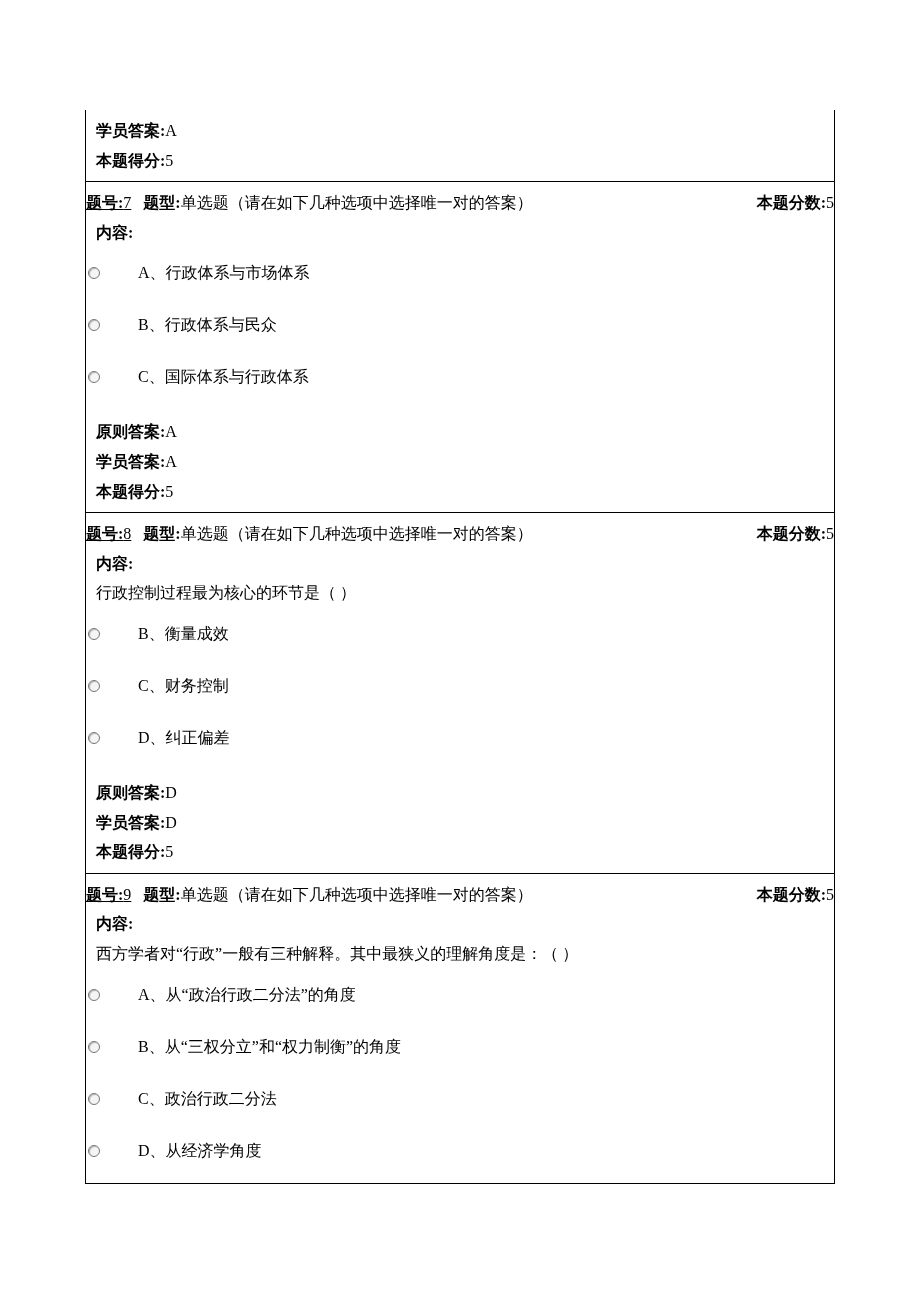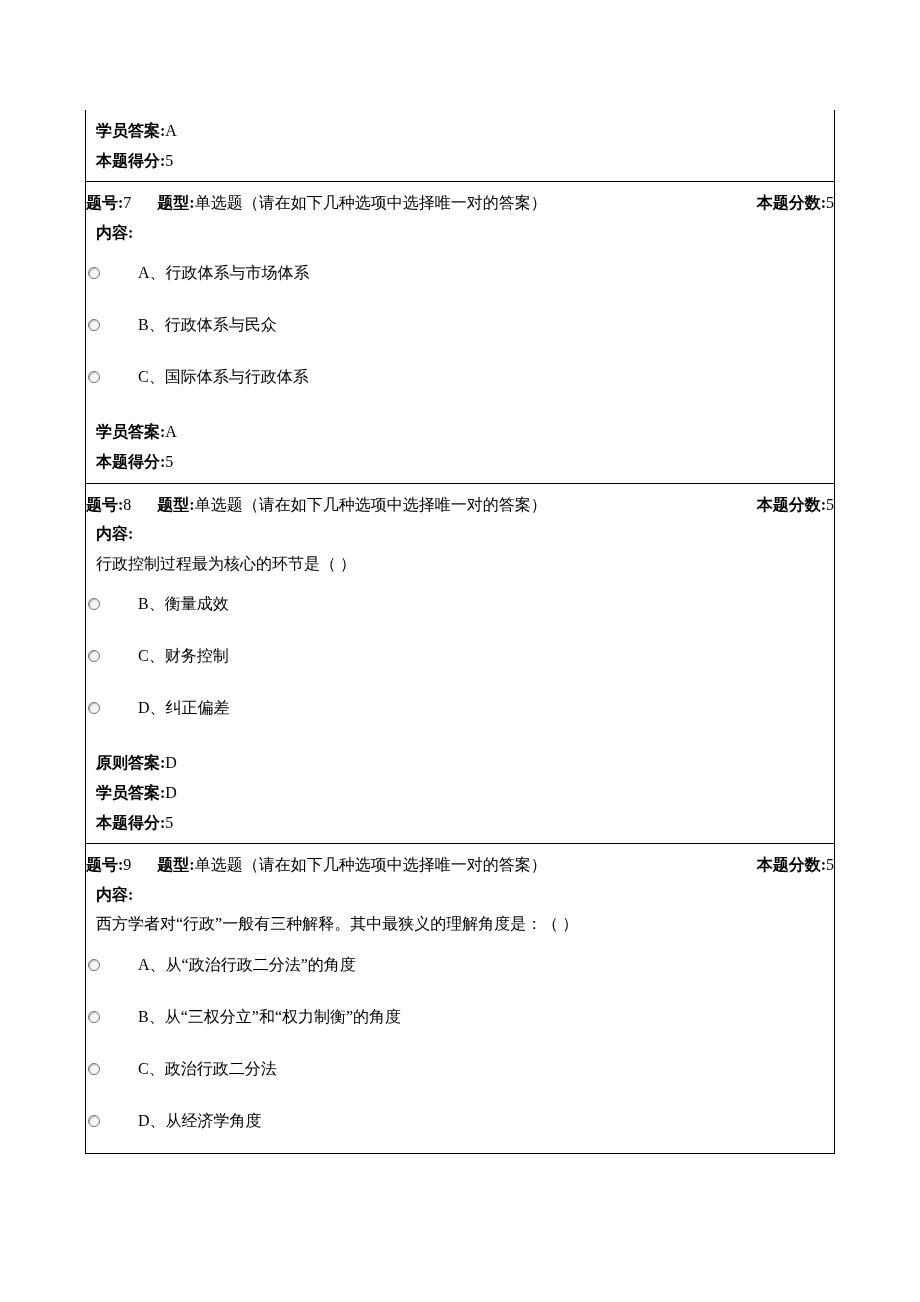--- a/index.html
+++ b/index.html
@@ -30,21 +30,22 @@
       padding: 2px 0;
       line-height: 1.6;
       margin-left: 10px;
     }
     .header-line {
       display: flex;
       line-height: 1.6;
       padding: 2px 0;
     }
     .q-num {
-      margin-right: 26px;
+      margin-right: 12px;
+      text-decoration: underline;
     }
     .q-type {
       flex: 1;
     }
     .q-score {
       margin-right: 0;
     }
     .bold {
       font-weight: bold;
     }
@@ -100,20 +101,23 @@
     <div class="option-row">
       <span class="radio-icon"></span>
       <span class="option-text">B、行政体系与民众</span>
     </div>
     <div class="option-row">
       <span class="radio-icon"></span>
       <span class="option-text">C、国际体系与行政体系</span>
     </div>
 
     <div class="spacer"></div>
+    <div class="line">
+      <span class="bold">原则答案:</span><span>A</span>
+    </div>
     <div class="line">
       <span class="bold">学员答案:</span><span>A</span>
     </div>
     <div class="line">
       <span class="bold">本题得分:</span><span>5</span>
     </div>
   </div>
 
   <div class="row">
     <div class="header-line">

